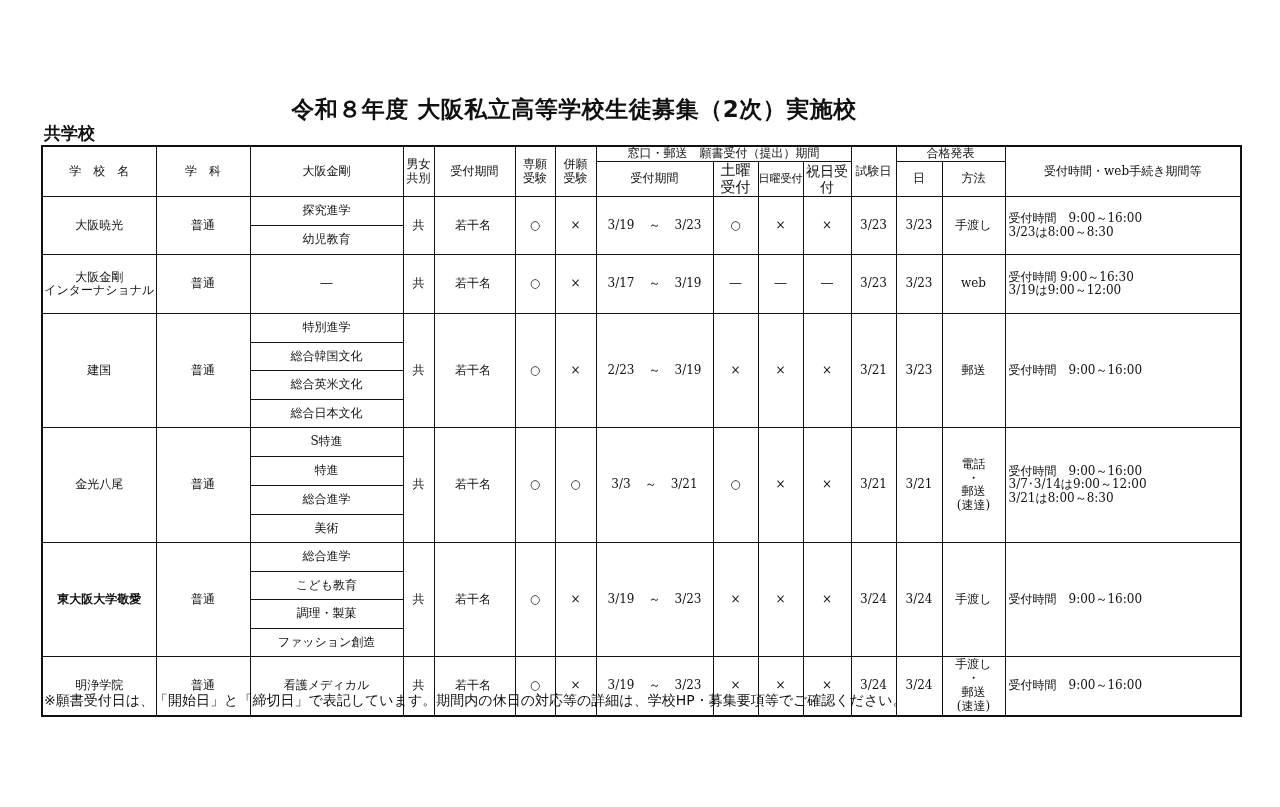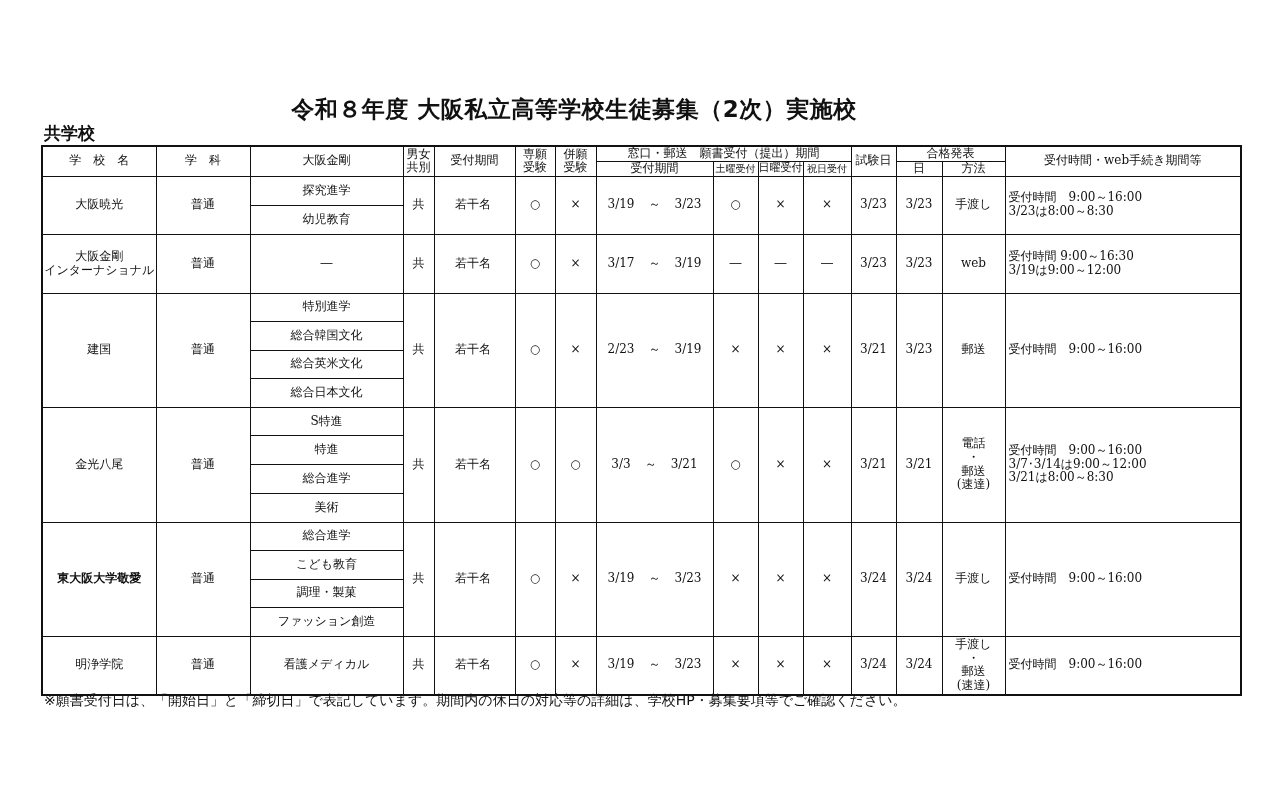--- a/index.html
+++ b/index.html
@@ -63,23 +63,23 @@
 受験</th>
       <th class="h2 name2" rowspan="2" style="white-space: pre-line;">併願
 受験</th>
       <th class="h2" colspan="4">窓口・郵送　願書受付（提出）期間</th>
       <th class="h2" rowspan="2">試験日</th>
       <th class="h2" colspan="2">合格発表</th>
       <th class="h" rowspan="2">受付時間・web手続き期間等</th>
     </tr>
     <tr style="height:14px">
       <th class="h2">受付期間</th>
-      <th class="h2" style="font-size:10px">土曜受付</th>
+      <th class="h2" style="font-size:15px">土曜受付</th>
       <th class="h2" style="font-size:11px">日曜受付</th>
-      <th class="h2" style="font-size:10px">祝日受付</th>
+      <th class="h2" style="font-size:14px">祝日受付</th>
       <th class="h2">日</th>
       <th class="h2">方法</th>
     </tr>
   </thead>
   <tbody id="tbody">
       <tr style="height: 29px;">
         <td rowspan="2" class="name2" style="white-space: pre-line;">大阪暁光</td>
         <td rowspan="2">普通</td>
         <td>探究進学</td>
         <td rowspan="2">共</td>

